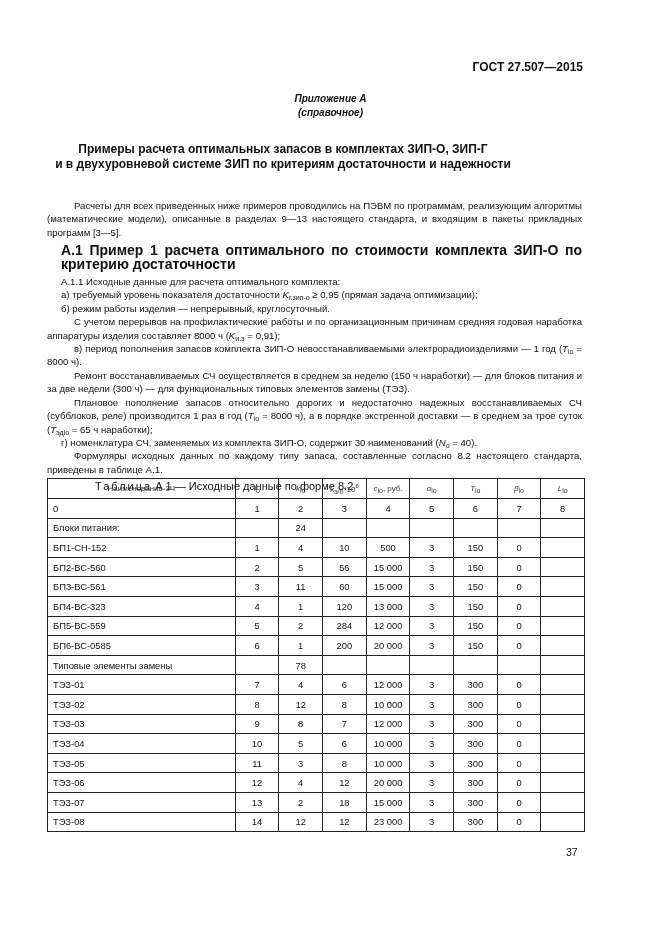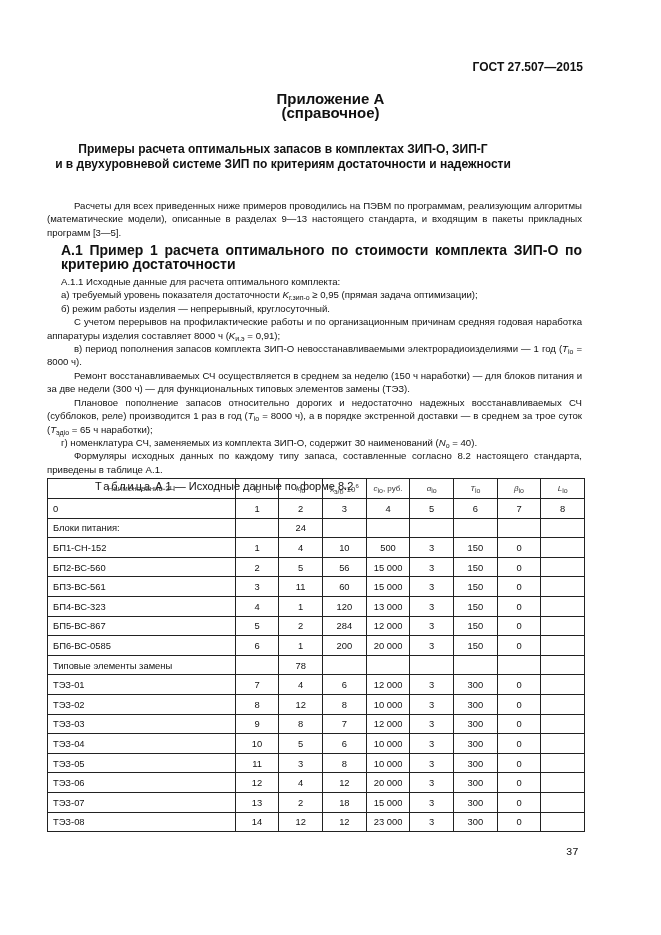--- a/index.html
+++ b/index.html
@@ -1,20 +1,20 @@
 <!DOCTYPE html>
 <html><head>
 <meta charset="utf-8">
 <style>
   html, body { margin: 0; padding: 0; background: #ffffff; }
   body { width: 661px; height: 935px; position: relative; overflow: hidden;
          font-family: "Liberation Sans", sans-serif; color: #111; }
   .page-header { position: absolute; top: 60px; right: 78px; font-size: 12px; font-weight: bold; }
   .appendix { position: absolute; top: 92px; left: 0; width: 661px; text-align: center;
-              font-size: 15px; font-weight: bold; line-height: 14px; }
+              font-size: 10px; font-weight: bold; line-height: 14px; font-style: italic; }
   .appendix-sub { font-weight: bold; }
   .doc-title { position: absolute; top: 142px; left: 0; width: 566px; text-align: center;
                font-size: 12px; font-weight: bold; line-height: 15px; }
   .body-text { position: absolute; top: 199px; left: 47px; width: 535px;
                font-size: 9.6px; line-height: 13.4px; }
   .body-text p { margin: 0; text-align: justify; }
   .indent { text-indent: 27px; }
   .pad { padding-left: 14px; }
   .section-head { font-weight: bold; font-size: 14px; margin: 5px 0 4px 14px !important; }
   sub { font-size: 7px; vertical-align: -2px; line-height: 0; }
@@ -23,21 +23,21 @@
   .spaced { letter-spacing: 2px; }
   table.data { position: absolute; top: 478px; left: 47px; border-collapse: collapse;
                font-size: 9.4px; width: 538px; }
   table.data td, table.data th { border: 1px solid #222; height: 18.6px; padding: 0 5px;
                text-align: center; font-weight: normal; }
   table.data th { font-size: 8px; color: #333; height: 19px; }
   table.data td.name { text-align: left; }
   table.data tr.group td.name, table.data tr.group td.bold { font-weight: normal; }
   col.c-name { width: 172px; }
   col.c-n { width: 40px; }
-  .page-number { position: absolute; top: 846px; left: 566px; font-size: 10.5px; font-family: Liberation Mono, monospace; }
+  .page-number { position: absolute; top: 846px; left: 566px; font-size: 10.5px; }
 </style>
 </head>
 <body>
 
 <div class="page-header">ГОСТ 27.507—2015</div>
 
 <div class="appendix">
   <div>Приложение А</div>
   <div class="appendix-sub">(справочное)</div>
 </div>
@@ -149,21 +149,21 @@
         <td>4</td>
         <td>1</td>
         <td>120</td>
         <td>13 000</td>
         <td>3</td>
         <td>150</td>
         <td>0</td>
         <td></td>
       </tr>
       <tr>
-        <td class="name">БП5-ВС-867</td>
+        <td class="name">БП5-ВС-559</td>
         <td>5</td>
         <td>2</td>
         <td>284</td>
         <td>12 000</td>
         <td>3</td>
         <td>150</td>
         <td>0</td>
         <td></td>
       </tr>
       <tr>

